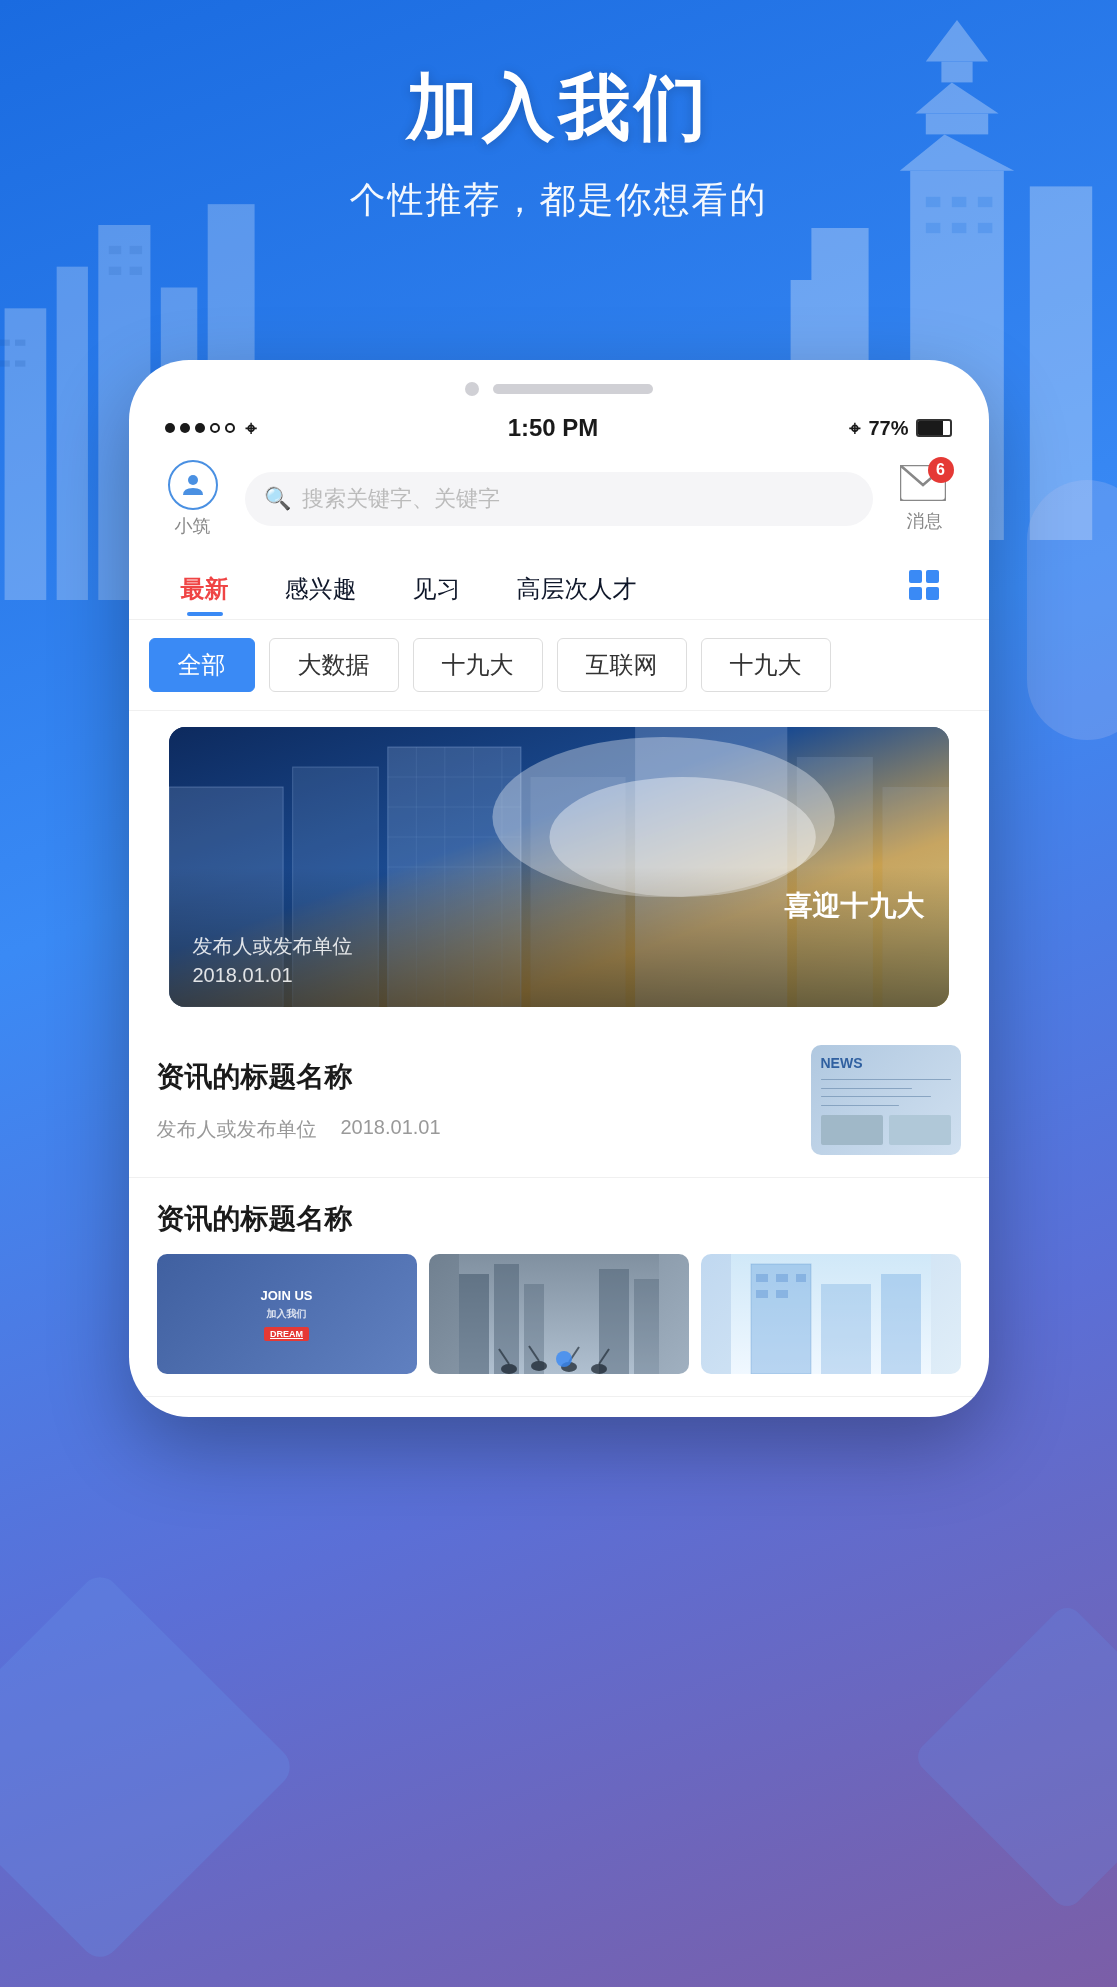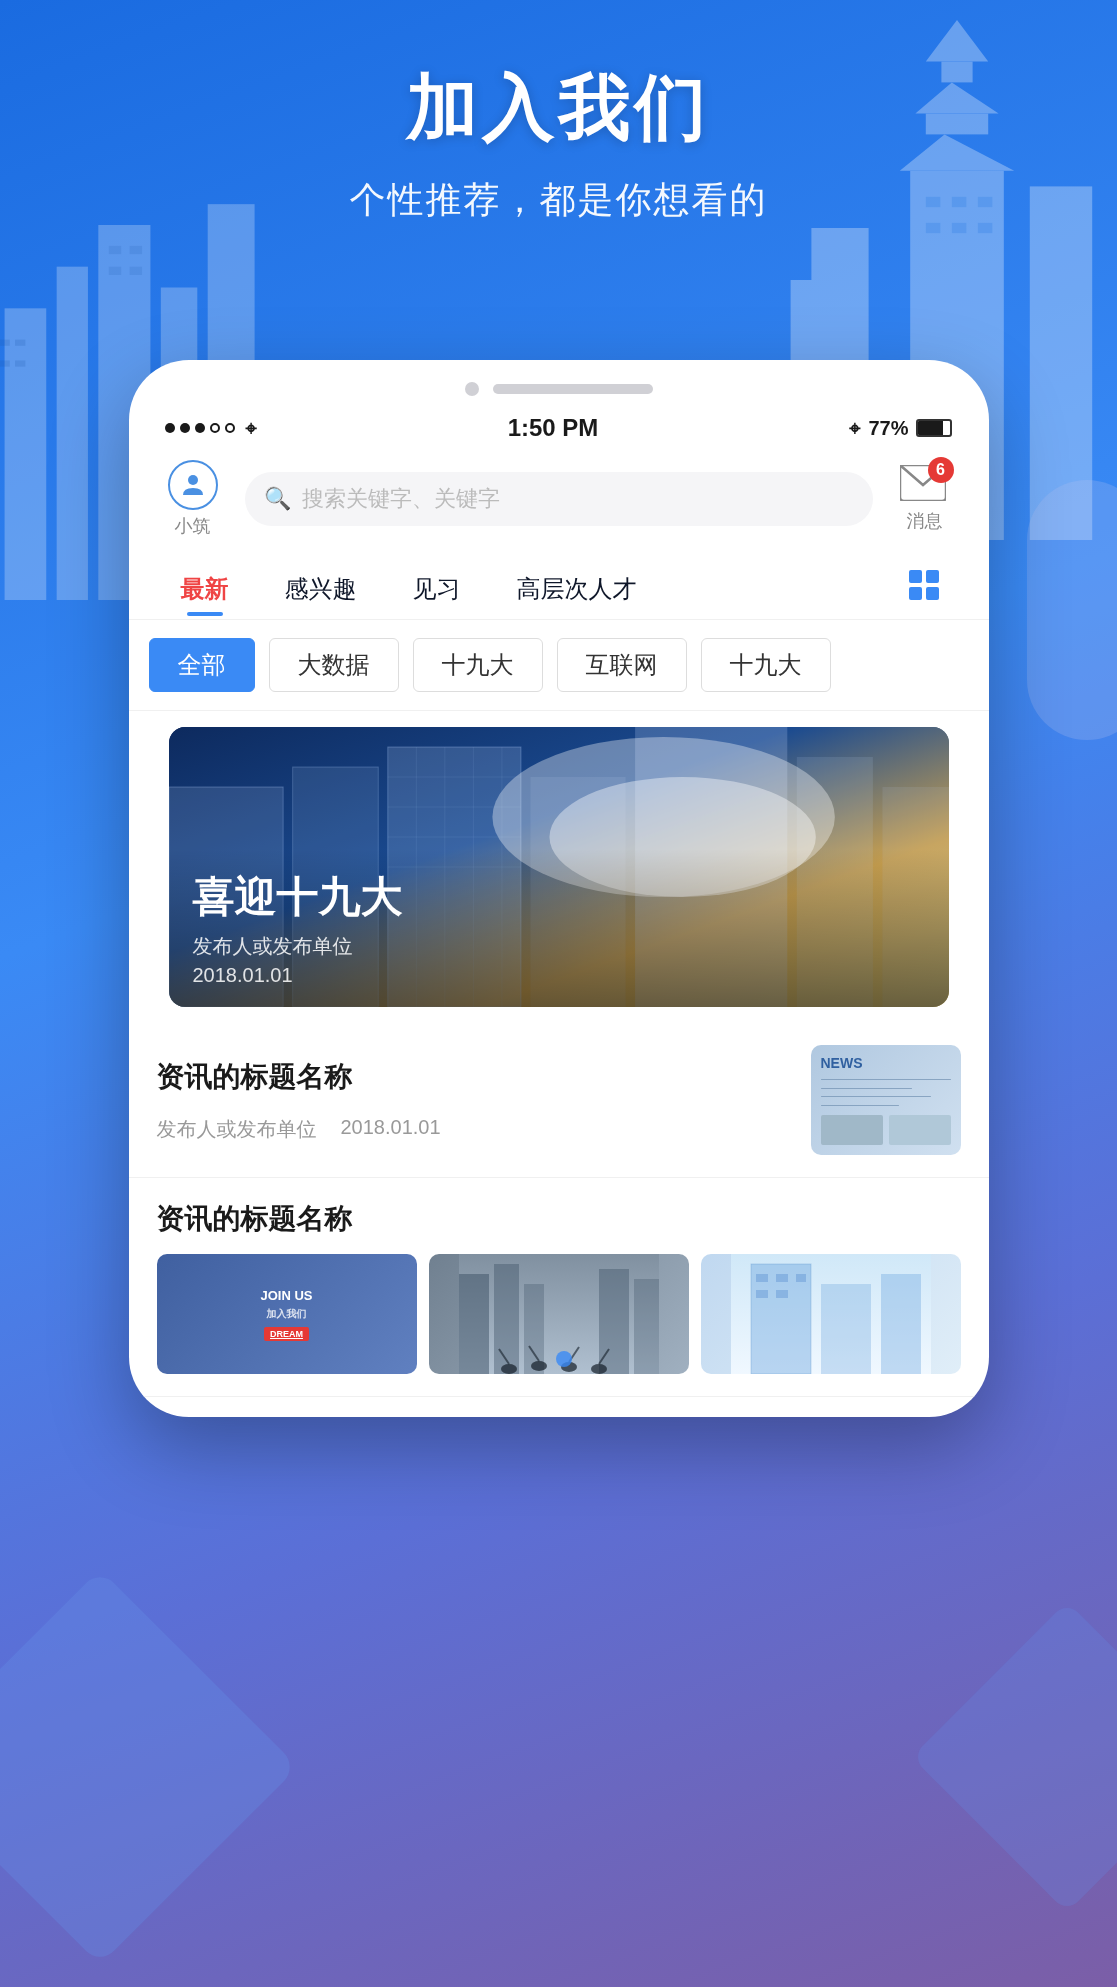--- a/index.html
+++ b/index.html
@@ -339,24 +339,25 @@
     
     .banner-overlay {
       position: absolute;
       bottom: 0;
       left: 0;
       right: 0;
       padding: 20px 24px;
       background: linear-gradient(transparent, rgba(0,0,0,0.5));
     }
     .banner-title {
-      font-size: 42px;
+      font-size: 28px;
       font-weight: 700;
       color: white;
       margin-bottom: 8px;
+      text-align: right;
     }
     .banner-meta {
       font-size: 20px;
       color: rgba(255,255,255,0.85);
     }
     .banner-date {
       font-size: 20px;
       color: rgba(255,255,255,0.85);
       margin-top: 4px;
     }

